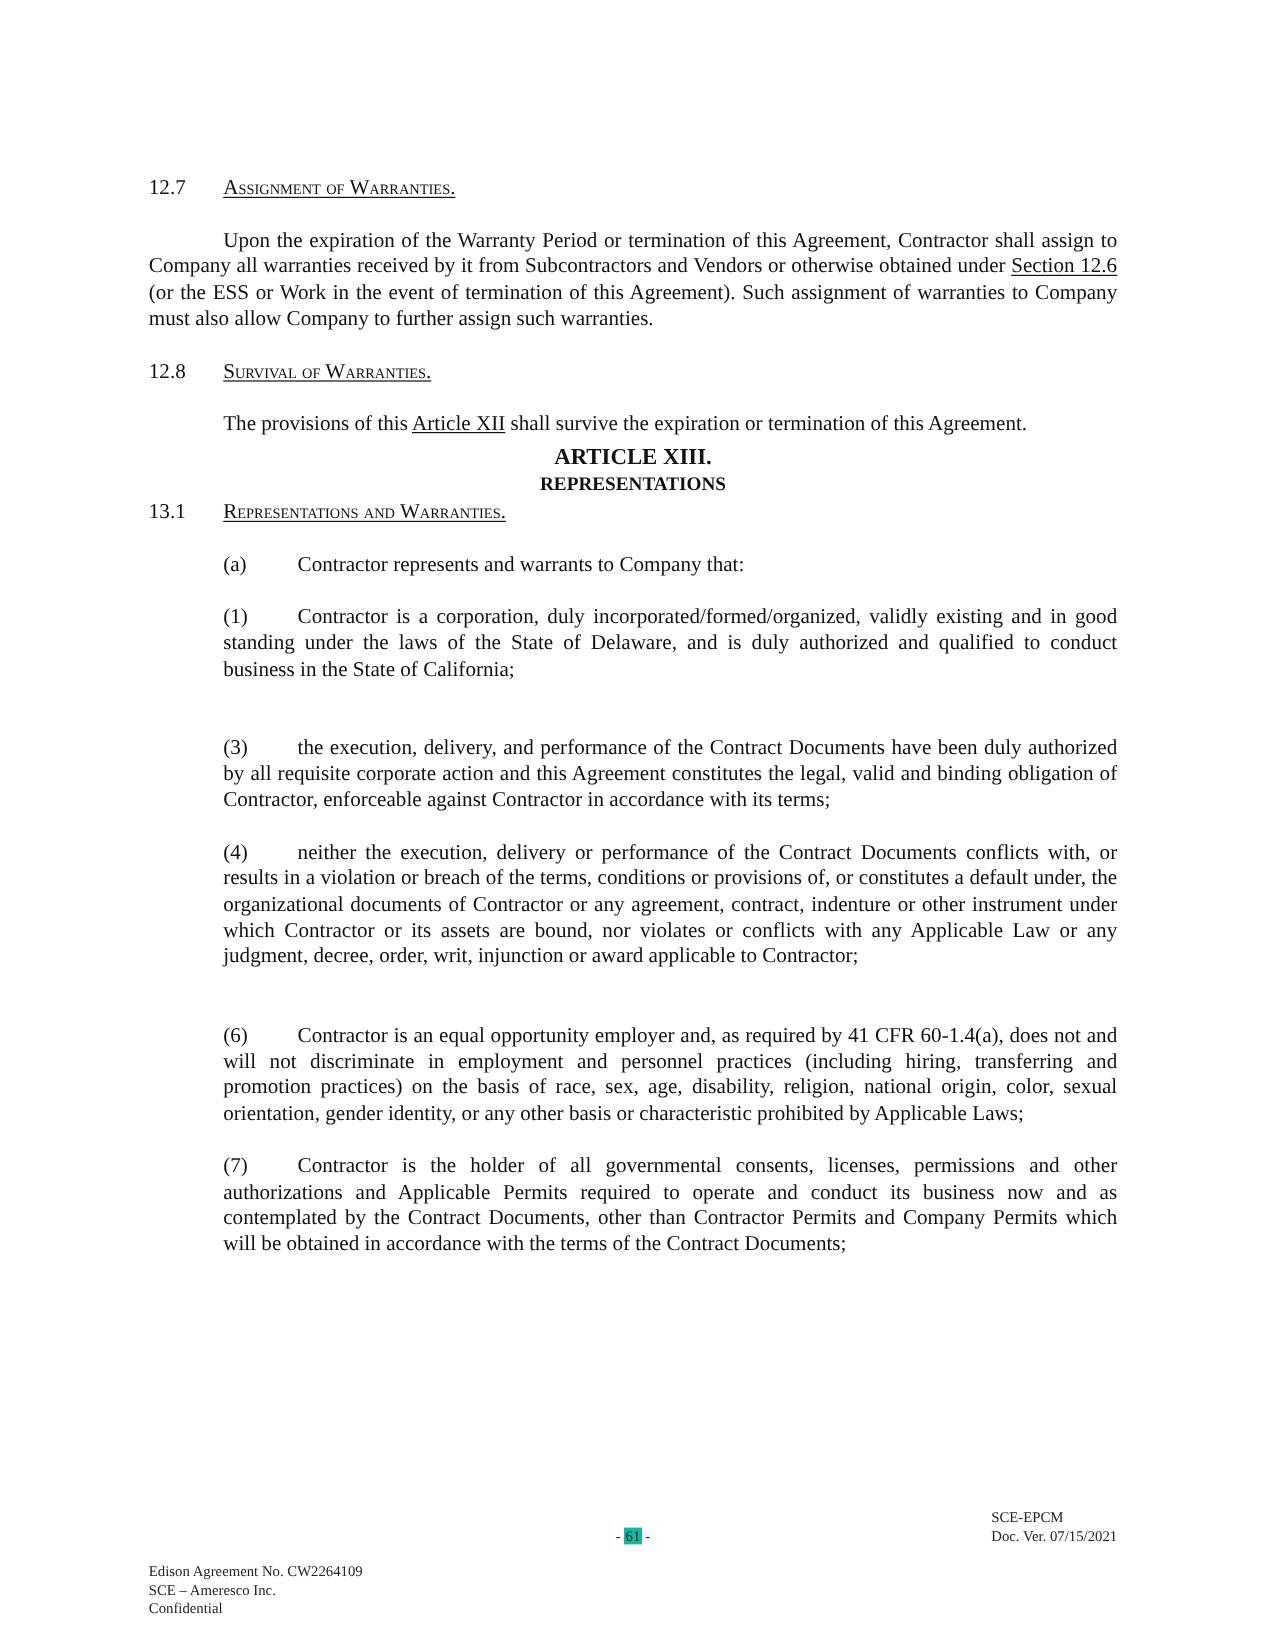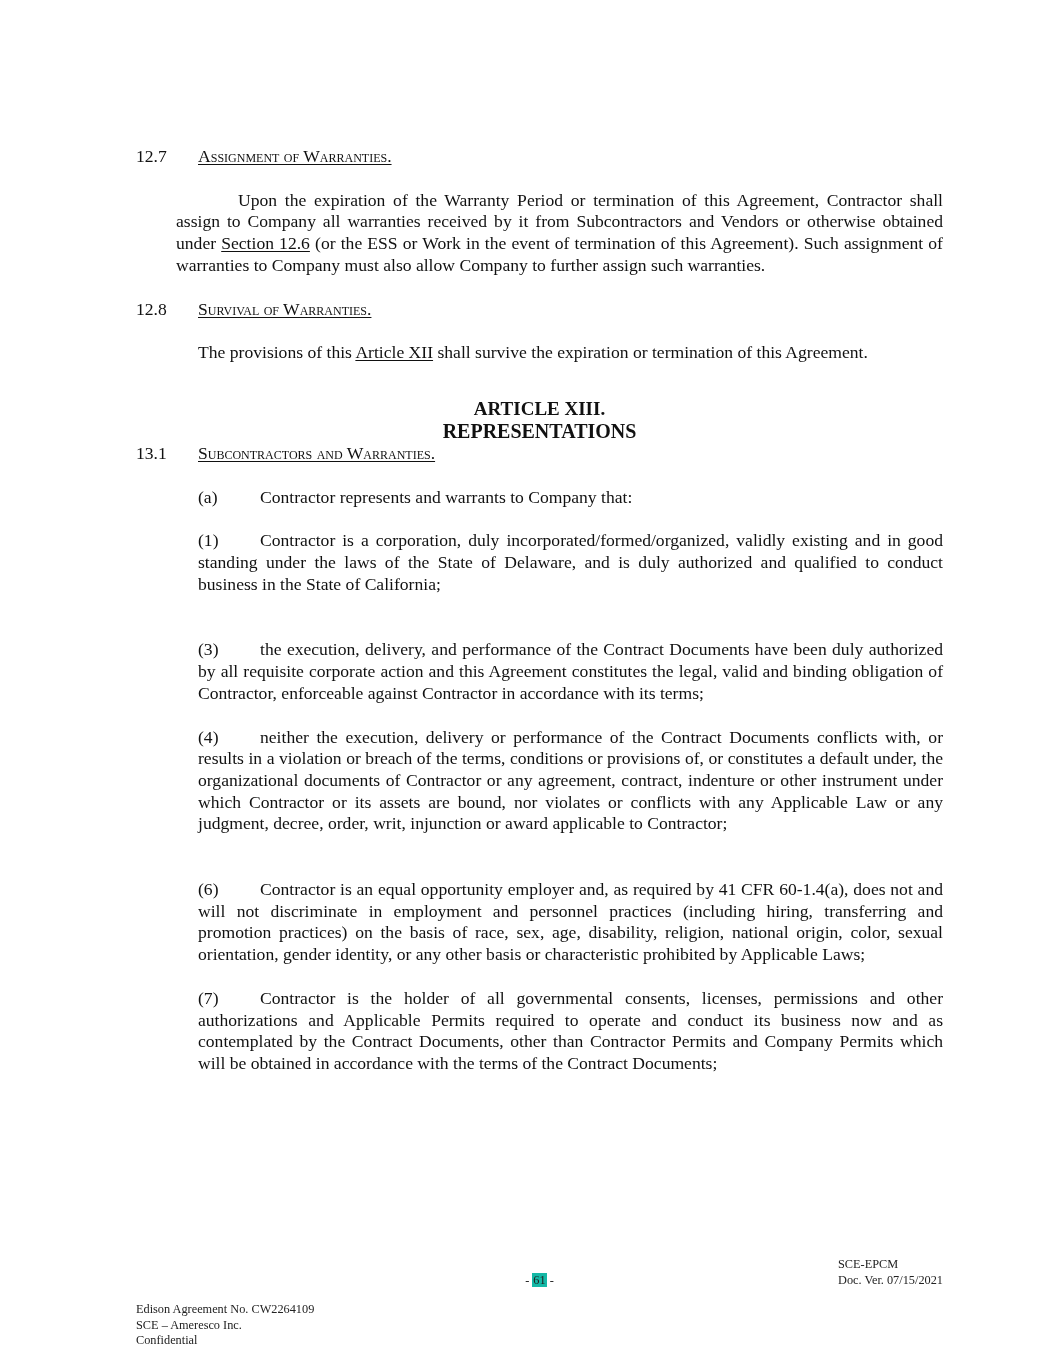--- a/index.html
+++ b/index.html
@@ -1,30 +1,30 @@
 <!DOCTYPE html>
 <html><head>
 <meta charset="utf-8">
 <style>
   html, body { margin: 0; padding: 0; background: #ffffff; }
   body { width: 1055px; height: 1365px; position: relative; overflow: hidden;
          font-family: "Liberation Serif", "DejaVu Serif", serif; color: #111; }
-  .page { position: absolute; left: 12px; top: 0; width: 855px; height: 1365px; }
+  .page { position: absolute; left: 0; top: 0; width: 855px; height: 1365px; }
   .content { position: absolute; left: 124px; top: 146px; width: 807px; font-size: 17.6px; line-height: 21.7px; }
   .sec-head { display: flex; margin: 0; }
   .sec-num { width: 62px; flex: none; }
   .sec-title { text-decoration: underline; text-underline-offset: 2px; text-decoration-thickness: 1px; font-variant: small-caps; }
   p { margin: 0; text-align: justify; }
-  .indent1 { text-indent: 62px; margin-left: 40px; }
+  .indent1 { text-indent: 62px; }
   .para-blk { margin-left: 62px; }
   .ul { text-decoration: underline; text-underline-offset: 2px; text-decoration-thickness: 1px; }
   .gap-m { height: 22px; }
-  .article { text-align: center; font-weight: bold; margin-top: 34px; }
+  .article { text-align: center; font-weight: bold; margin-top: 7px; }
   .article .a-num { font-size: 19px; line-height: 22px; }
-  .article .a-title { font-size: 20px; line-height: 22px; }
+  .article .a-title { font-size: 16px; line-height: 22px; }
   .sub { display: flex; }
   .sub-num { width: 62px; flex: none; }
   .item { text-align: justify; }
   .item .lead { display: inline-block; width: 62px; text-indent: 0; }
   .footer { position: absolute; top: 1257px; left: 124px; width: 807px; font-size: 12.3px; line-height: 15.5px; color: #222; }
   .f-left { position: absolute; left: 0; top: 0; margin-top: 45px; }
   .f-right { position: absolute; right: 0; top: 0; text-align: left; }
   .f-center { position: absolute; left: 0; right: 0; top: 15.5px; text-align: center; }
   .pg-num { background: #14b8a6; padding: 0 1px; }
 </style>
@@ -49,21 +49,21 @@
     <div class="gap-m"></div>
     <p class="para-blk"><span>The provisions of this </span><span class="ul">Article XII</span><span> shall survive the expiration or termination of this Agreement.</span></p>
 
     <div class="article">
       <div class="a-num">ARTICLE XIII.</div>
       <div class="a-title">REPRESENTATIONS</div>
     </div>
 
     <div class="sec-head" style="margin-top:1px">
       <span class="sec-num">13.1</span>
-      <span class="sec-title">Subcontractors and Warranties.</span>
+      <span class="sec-title">Representations and Warranties.</span>
     </div>
     <div class="gap-m"></div>
 
     <div class="sub para-blk">
       <span class="sub-num">(a)</span>
       <span>Contractor represents and warrants to Company that:</span>
     </div>
 
     <div id="items">
       <div class="gap-m"></div>

